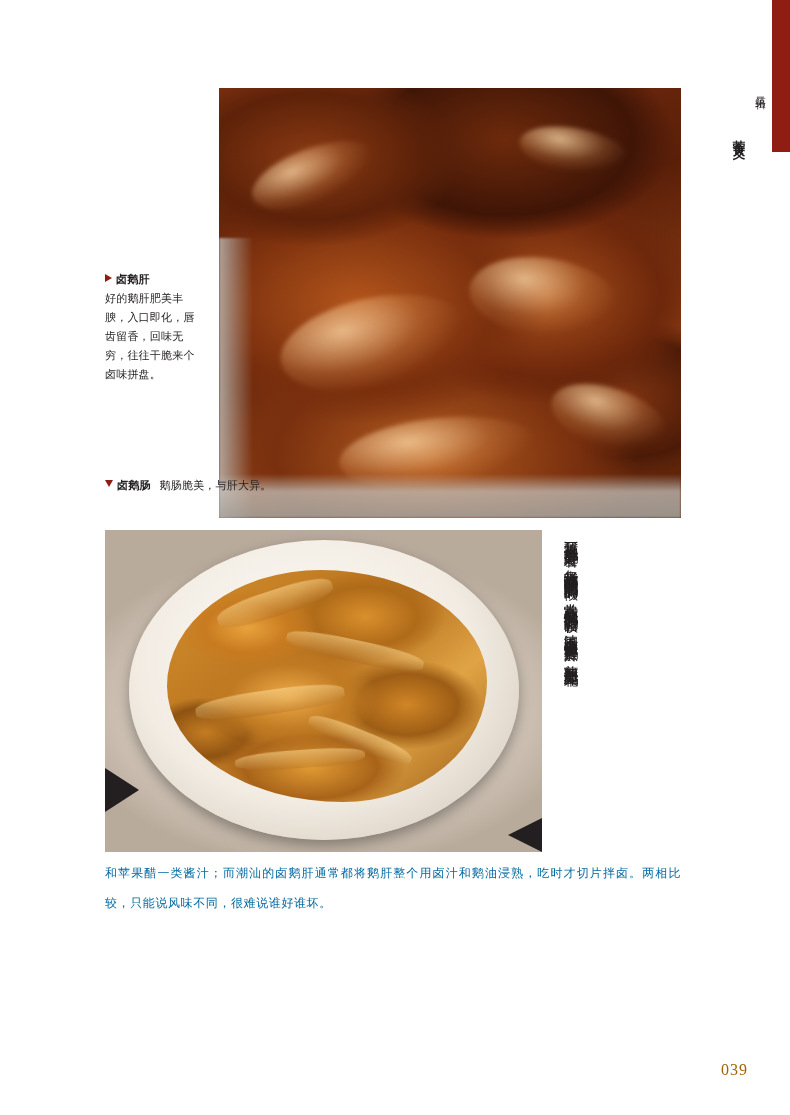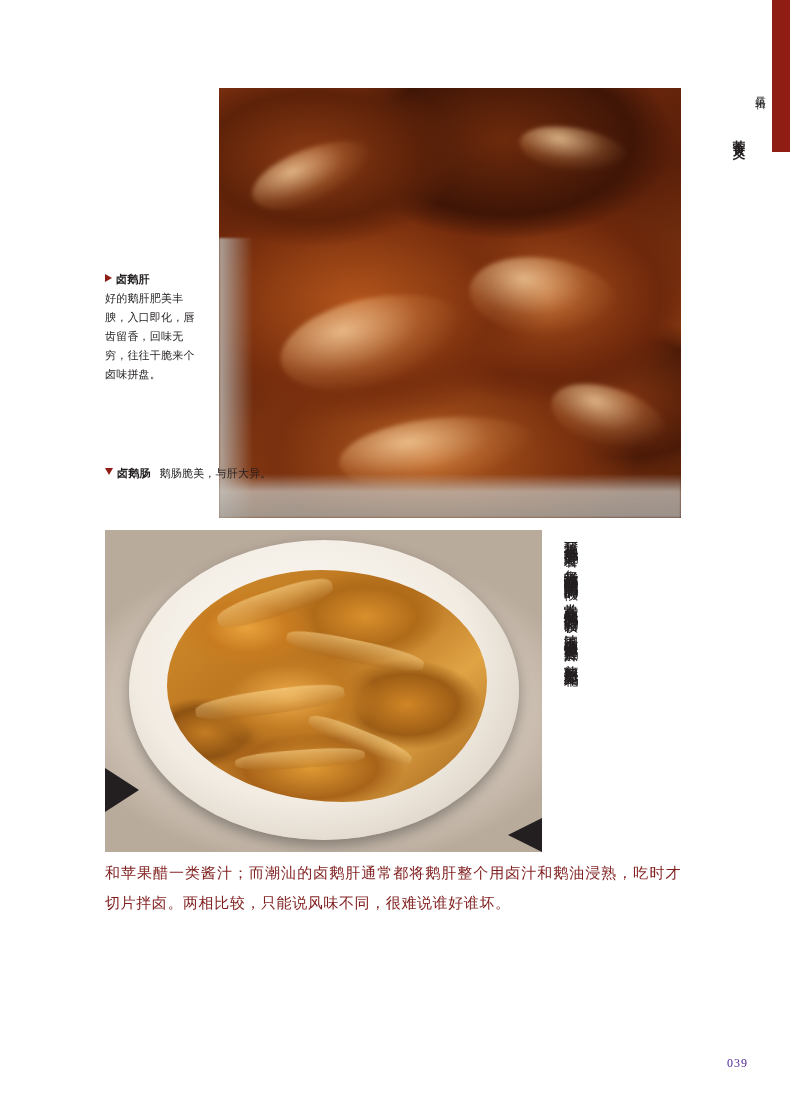--- a/index.html
+++ b/index.html
@@ -191,21 +191,21 @@
   .tri-down {
     display: inline-block;
     width: 0; height: 0;
     border-top: 7px solid #8f1d14;
     border-left: 4.5px solid transparent;
     border-right: 4.5px solid transparent;
     margin-right: 4px;
     vertical-align: 2px;
   }
   #caption-liver { left: 105px; top: 270px; }
-  #caption-intestine { left: 105px; top: 464px; width: 104px; }
+  #caption-intestine { left: 105px; top: 476px; width: 104px; }
 
   
   .vcol {
     position: absolute;
     left: 556px;
     top: 530px;
     height: 320px;
     font-size: 14.5px;
     line-height: 30px;
     letter-spacing: 1px;
@@ -214,36 +214,36 @@
     text-orientation: upright;
     text-align: justify;
   }
 
   
   .body-text {
     position: absolute;
     left: 105px;
     top: 858px;
     width: 576px;
-    font-size: 15px;
+    font-size: 12px;
     line-height: 30px;
     letter-spacing: 0.6px;
-    color: #7f1d1d;
+    color: #0369a1;
     text-align: justify;
   }
   .body-text p { margin: 0; }
   .body-text p.indent { text-indent: 2em; }
 
   
   .page-number {
     position: absolute;
     right: 42px;
-    bottom: 44px;
-    font-size: 12px;
-    color: #4c1d95;
+    bottom: 36px;
+    font-size: 16px;
+    color: #a16207;
     letter-spacing: 1px;
   }
 </style>
 </head>
 <body>
 
 <div class="page">
 
   <div class="edge-bar"></div>
   <div class="edge-label">第二辑</div>

